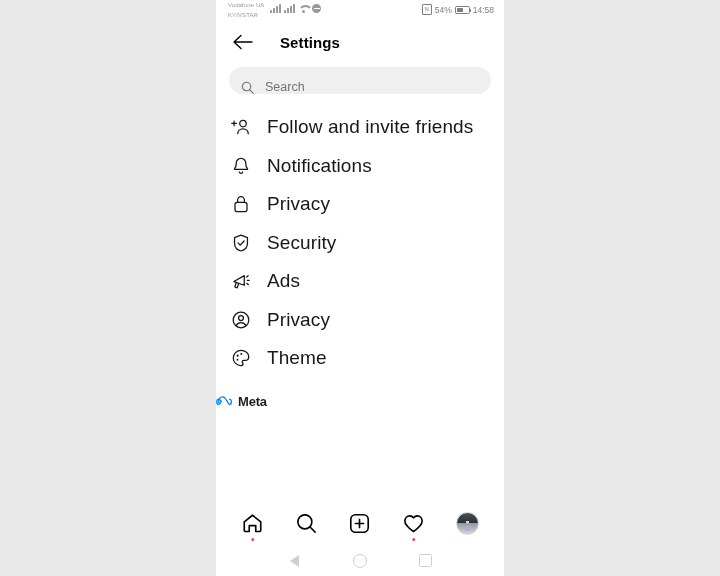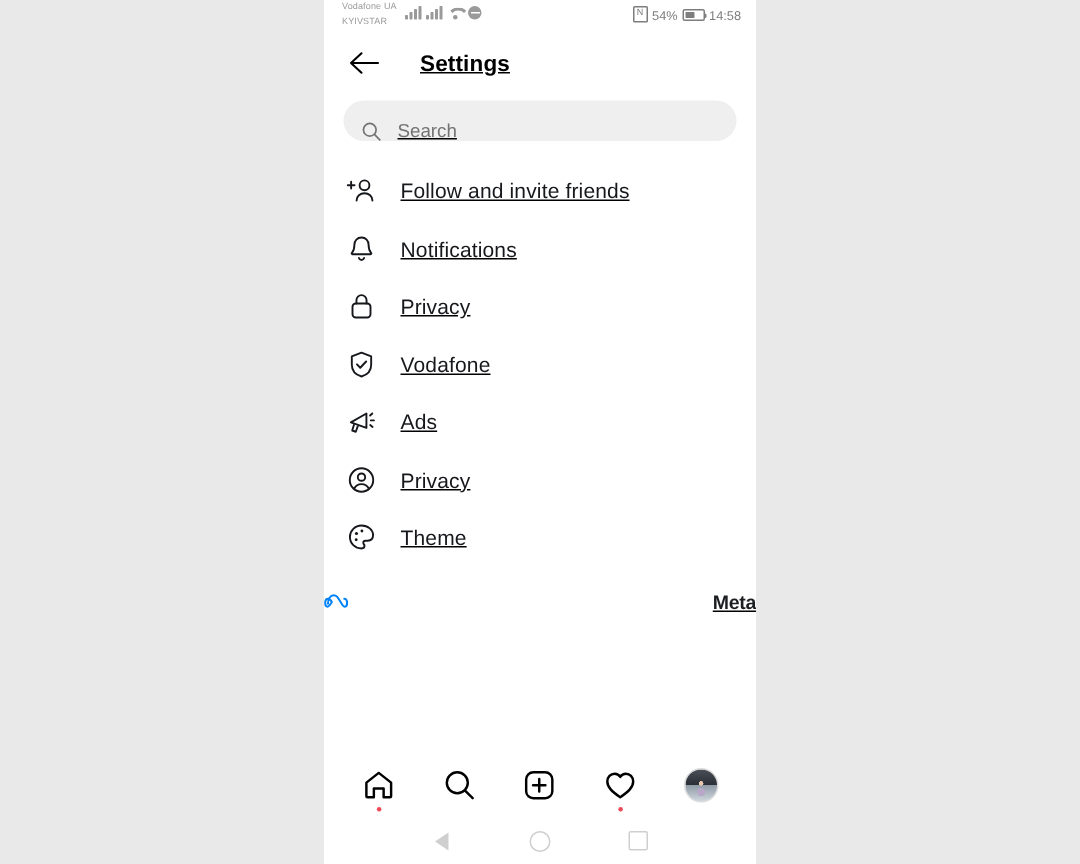--- a/index.html
+++ b/index.html
@@ -14,21 +14,20 @@
     width: 720px; height: 576px;
     background: #e9e9e9;
   }
   
   .phone {
     position: absolute;
     left: 216px; top: 0;
     width: 288px; height: 576px;
     background: #ffffff;
     overflow: hidden;
-    text-decoration: underline;
   }
   
   .statusbar {
     position: relative;
     height: 22px;
     width: 100%;
   }
   .carrier {
     position: absolute;
     left: 12px; top: 1px;
@@ -122,26 +121,26 @@
     padding-left: 14px;
     cursor: pointer;
   }
   .row .ic {
     width: 22px; height: 22px;
     display:flex;align-items:center;justify-content:center;
     flex: 0 0 22px;
   }
   .row .lbl {
     margin-left: 15px;
-    font-size: 14px; color: #16181c; letter-spacing: .1px;
+    font-size: 19px; color: #16181c; letter-spacing: .1px;
   }
   
   .meta {
     display:flex; align-items:center; gap: 6px;
-    padding-left: 0; margin-top: 16px; justify-content: space-between;
+    padding-left: 0; margin-top: 16px;
   }
   .meta .mlabel {
     font-size: 13px; font-weight: bold; color: #1c1e21; letter-spacing: -.2px;
   }
   
   .botnav {
     position: absolute; left: 0; right: 0; bottom: 31px;
     height: 44px;
     display: flex; align-items: center; justify-content: space-around;
     background: #fff;
@@ -271,21 +270,21 @@
         <div class="lbl">Privacy</div>
       </div>
 
       <div class="row">
         <div class="ic">
           <svg width="20" height="20" viewBox="0 0 22 22">
             <path d="M11 2.3 3.9 5.1v6.1c0 4.3 3 7.4 7.1 8.6 4.1-1.2 7.1-4.3 7.1-8.6V5.1L11 2.3z" fill="none" stroke="#16181c" stroke-width="1.4" stroke-linejoin="round"></path>
             <path d="M7.7 10.9l2.4 2.5 4.3-4.6" fill="none" stroke="#16181c" stroke-width="1.4" stroke-linecap="round" stroke-linejoin="round"></path>
           </svg>
         </div>
-        <div class="lbl">Vodafone</div>
+        <div class="lbl">Security</div>
       </div>
 
       <div class="row">
         <div class="ic">
           <svg width="20" height="20" viewBox="0 0 22 22">
             <path d="M3.2 11.6 14.6 5.1v10.6L3.2 11.6z" fill="none" stroke="#16181c" stroke-width="1.4" stroke-linejoin="round"></path>
             <path d="M5.6 13 4.2 17.6l2.6.9 1.6-4.4" fill="none" stroke="#16181c" stroke-width="1.4" stroke-linejoin="round"></path>
             <path d="M17.3 6.6l1.6-1.5 M17.9 10.2h2.2 M17.4 13.6l1.7 1.4" fill="none" stroke="#16181c" stroke-width="1.4" stroke-linecap="round"></path>
           </svg>
         </div>

